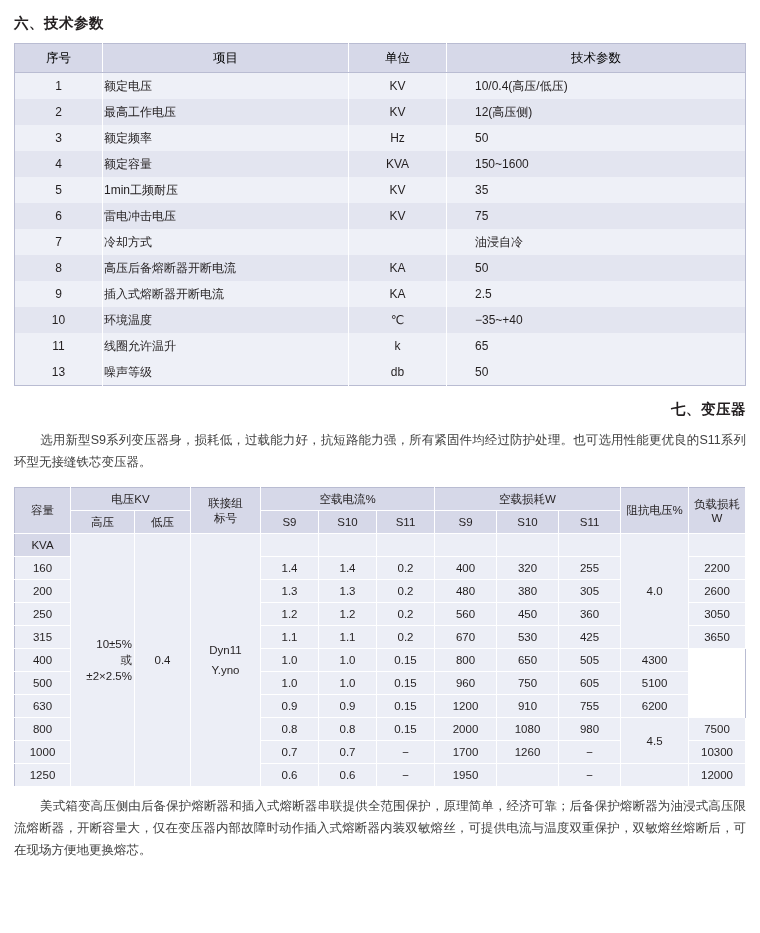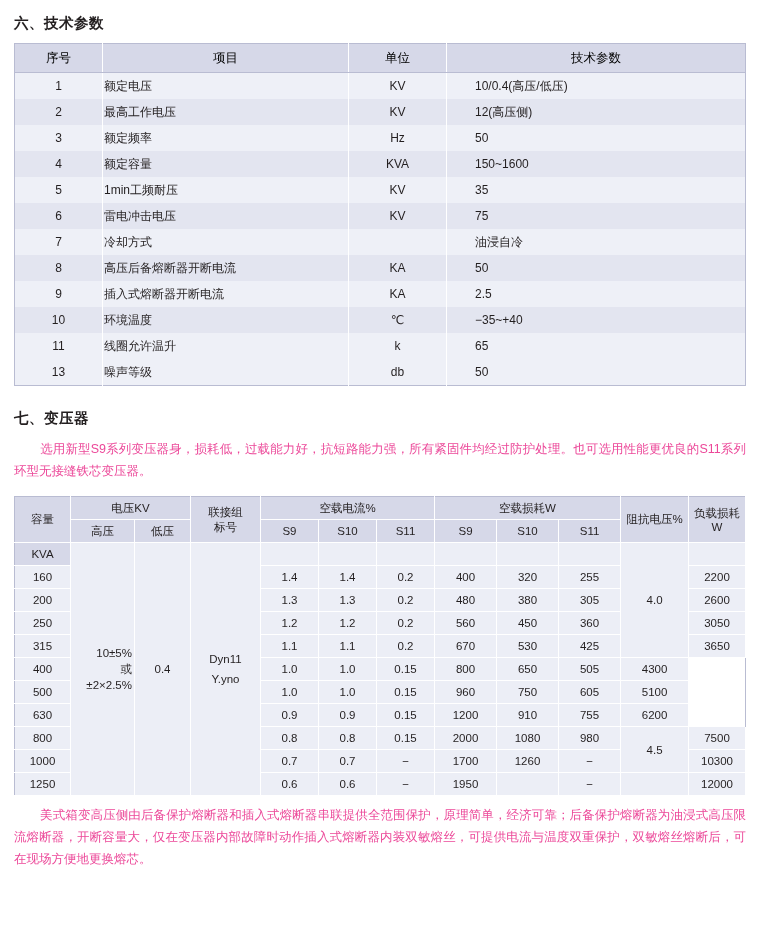--- a/index.html
+++ b/index.html
@@ -19,21 +19,21 @@
     box-sizing: border-box;
     padding: 8px 14px 10px 14px;
   }
   .section-head {
     font-size: 14.5px;
     font-weight: bold;
     color: #231f20;
     margin: 6px 0 10px 0;
     letter-spacing: 0.5px;
   }
-  .section-head.tight { margin-top: 23px; }
+  .section-head.tight { margin-top: 14px; text-align: right; }
 
   
   table.tbl {
     border-collapse: collapse;
     width: 100%;
     table-layout: fixed;
   }
   table.t1 {
     border: 1px solid #b9bcd2;
   }
@@ -58,21 +58,21 @@
   .c-center { text-align: center; }
   .col-item { }
   .col-val { text-align: left; padding-left: 28px; }
 
   
   .para {
     font-size: 12.5px;
     line-height: 22px;
     margin: 8px 0 14px 0;
     text-align: justify;
-    color: #ec4899;
+    color: #404040;
   }
   .para .indent { display: inline-block; width: 26px; }
 
   
   table.t2 {
     border-collapse: collapse;
     width: 100%;
     table-layout: fixed;
     border: 1px solid #b9bcd2;
   }

